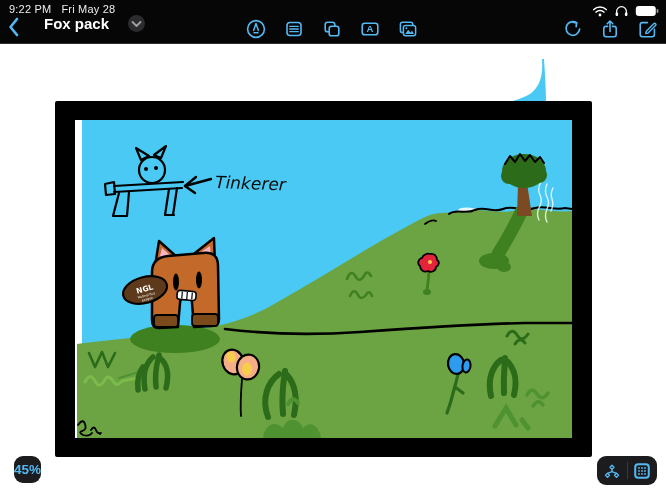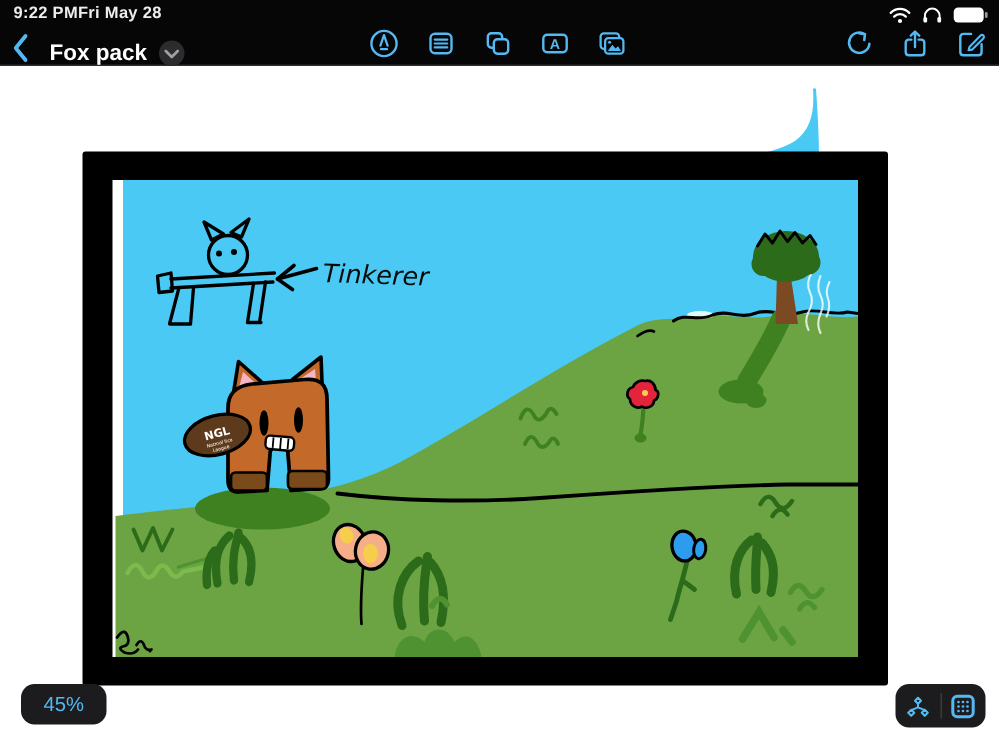--- a/index.html
+++ b/index.html
@@ -9,24 +9,24 @@
     --football:#5e3a1c; --pink:#f6b5c6; --peach:#f5ae87; --fyellow:#f6ce4c;
     --fred:#e3243b; --fblue:#2d9bee; --trunk:#7b4a22;
   }
   *{box-sizing:border-box;margin:0;padding:0}
   html,body{width:666px;height:500px}
   body{position:relative;background:#fff;overflow:hidden;
        font-family:"Liberation Sans",sans-serif;}
   
   .toolbar{position:absolute;left:0;top:0;width:666px;height:44px;
            background:var(--toolbar_bg);border-bottom:1px solid #2e2e30;z-index:10}
-  .status-left{position:absolute;left:9px;top:3px;display:flex;
-               font-size:11px;font-weight:bold;color:#ededef;letter-spacing:.2px}
+  .status-left{position:absolute;left:9px;top:3px;display:flex;gap:10px;
+               font-size:11px;font-weight:normal;color:#ededef;letter-spacing:.2px}
   .status-right{position:absolute;right:7px;top:3px;display:flex;gap:6px;align-items:center}
-  .nav-left{position:absolute;left:6px;top:15px;height:29px;display:flex;align-items:flex-end;gap:5px}
+  .nav-left{position:absolute;left:6px;top:15px;height:29px;display:flex;align-items:flex-start;gap:16px}
   .back-btn{width:18px;height:24px;display:flex;align-items:center;color:var(--accent)}
   .nav-title{font-size:15px;font-weight:700;color:#fff;margin:0 3px 0 4px}
   .title-chevron{width:17px;height:17px;border-radius:50%;background:#2c2c2e;
                  display:flex;align-items:center;justify-content:center}
   .center-tools{position:absolute;left:245px;top:18px;display:flex;gap:16px;color:var(--accent)}
   .right-tools{position:absolute;left:562px;top:18px;display:flex;gap:15px;color:var(--accent)}
   .tool-btn{width:22px;height:22px;display:block}
   
   .swoosh{position:absolute;left:488px;top:56px;z-index:1}
   .frame{position:absolute;left:55px;top:101px;width:537px;height:356px;
@@ -35,22 +35,22 @@
   .art svg{display:block}
   
   .sky{fill:var(--sky)} .hill{fill:var(--hill)}
   .dg{stroke:var(--dgreen)} .mg{stroke:var(--mgreen)} .lg{stroke:var(--lgreen)}
   .sg{stroke:var(--shadow_green)}
   .ink{stroke:#000;fill:none;stroke-linecap:round;stroke-linejoin:round}
   .handwriting{font-family:"DejaVu Sans",sans-serif;font-style:italic;font-weight:500;fill:#0a0a0a}
   .fbtext{font-family:"DejaVu Sans",sans-serif;fill:#fff;text-anchor:middle}
   
   .zoom-badge{position:absolute;left:14px;top:456px;z-index:6;background:var(--chip_bg);
-              color:var(--accent);font-size:13.5px;font-weight:400;
-              padding:6px 15px;border-radius:9px}
+              color:var(--accent);font-size:13.5px;font-weight:700;
+              padding:6px 0;border-radius:9px}
   .corner-panel{position:absolute;left:597px;top:456px;width:60px;height:29px;z-index:6;
                 background:var(--chip_bg);border-radius:9px;display:flex;align-items:center}
   .corner-btn{flex:1;display:flex;align-items:center;justify-content:center;color:var(--accent);height:100%}
   .corner-divider{width:1px;height:17px;background:#3a3a3c}
 </style>
 </head>
 <body>
 
 <div class="toolbar">
   <div class="status-left">

